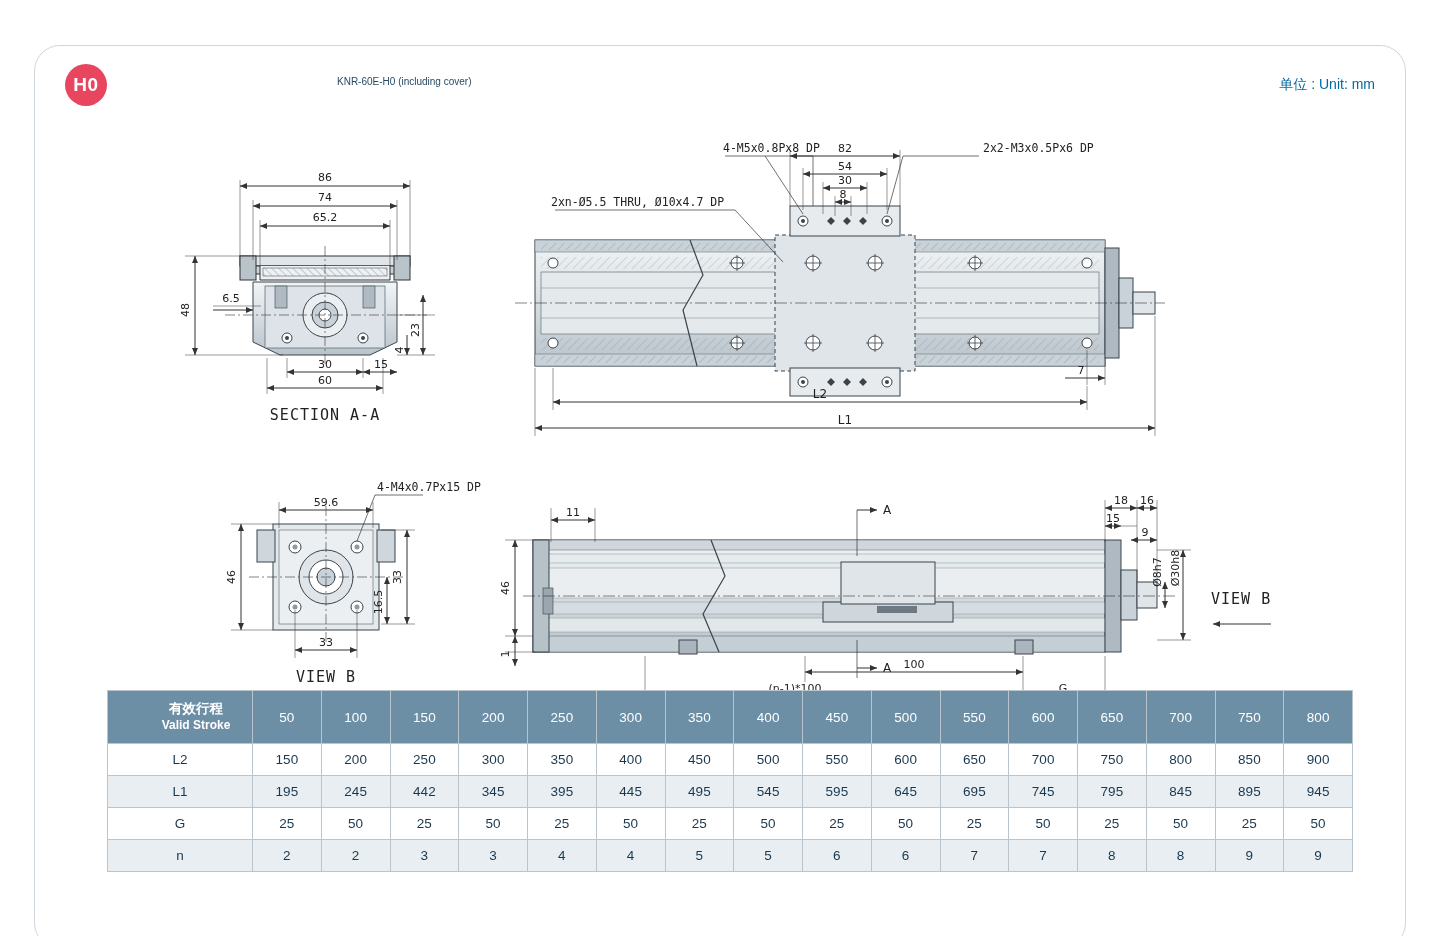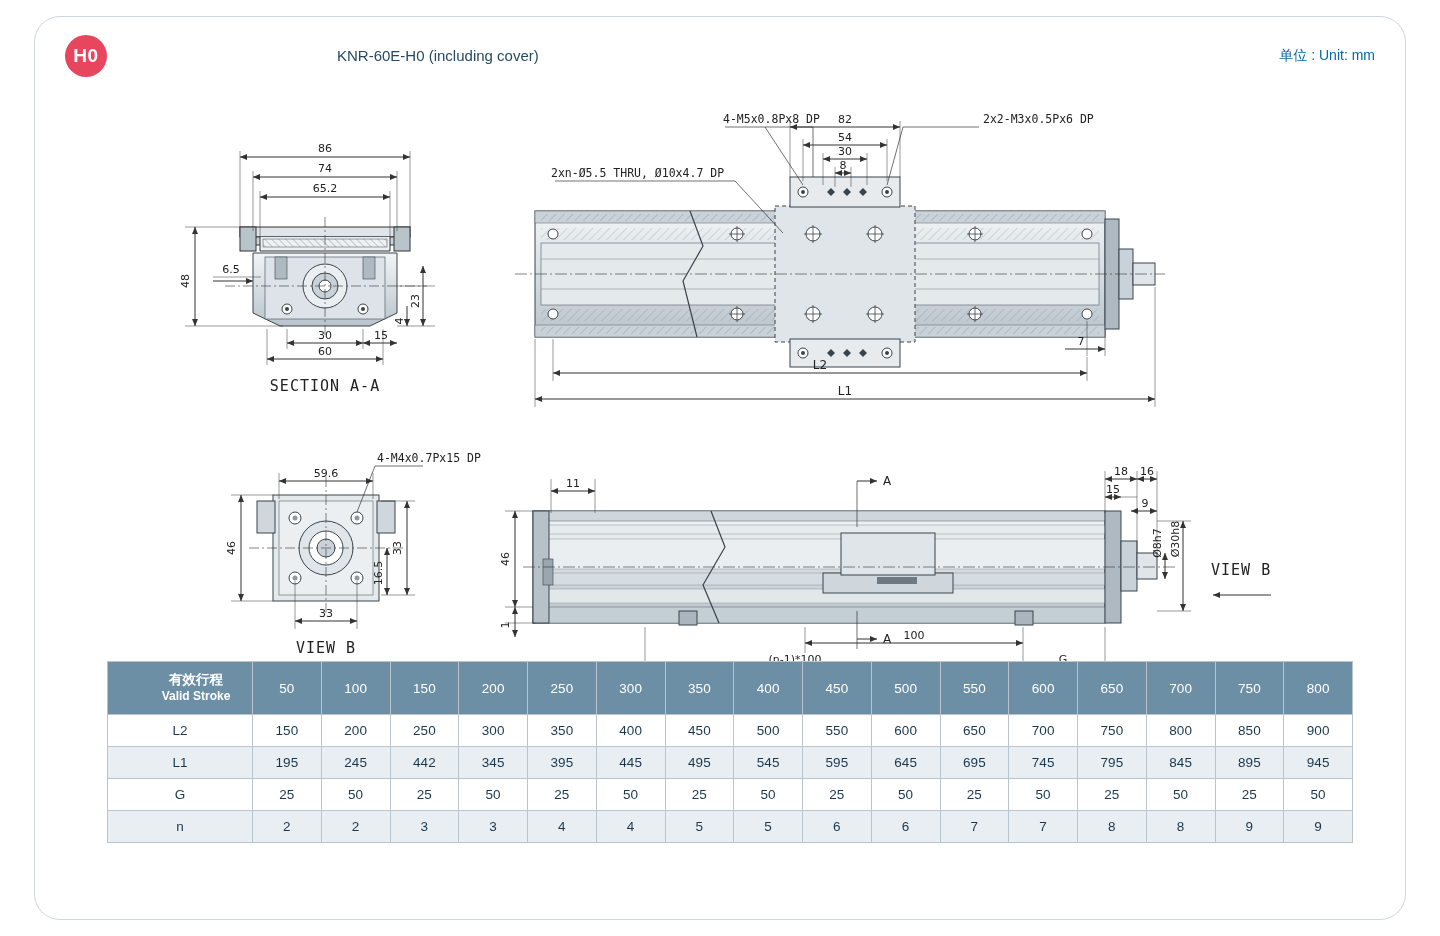--- a/index.html
+++ b/index.html
@@ -7,20 +7,21 @@
     width:1440px;height:936px;
     background:#ffffff;
     font-family:"Liberation Sans", sans-serif;
     color:#1c1c1c;
     overflow:hidden;
   }
   .page{
     position:relative;
     width:1440px;height:700px;
     box-sizing:border-box;
+    margin-top:29px;
   }
   .card{
     position:absolute;
     left:34px;top:16px;
     width:1372px;height:904px;
     border:1px solid #cfd6dc;
     border-radius:26px;
     background:#fff;
     box-sizing:border-box;
   }
@@ -32,21 +33,21 @@
     display:flex;align-items:center;justify-content:center;
     font-size:19px;font-weight:bold;letter-spacing:.5px;
   }
   .title-cn{
     position:absolute;left:84px;top:24px;
     font-size:22px;font-weight:bold;color:#0f2f4b;
     letter-spacing:.2px;white-space:nowrap;
   }
   .title-en{
     position:absolute;left:302px;top:30px;
-    font-size:15px;color:#274a63;white-space:nowrap;
+    font-size:10px;color:#274a63;white-space:nowrap;
   }
   .unit{
     position:absolute;right:30px;top:30px;
     font-size:14px;color:#0369a1;white-space:nowrap;
   }
 
   
   .draw{
     position:absolute;left:0;top:64px;width:1372px;height:580px;
   }

